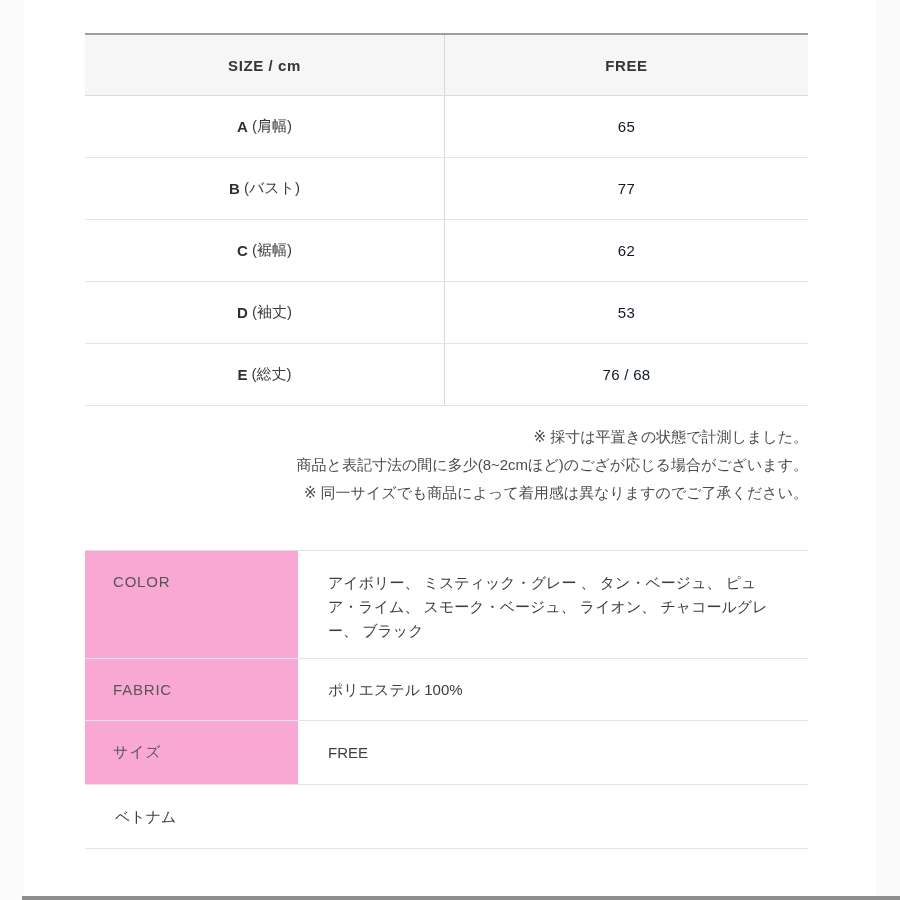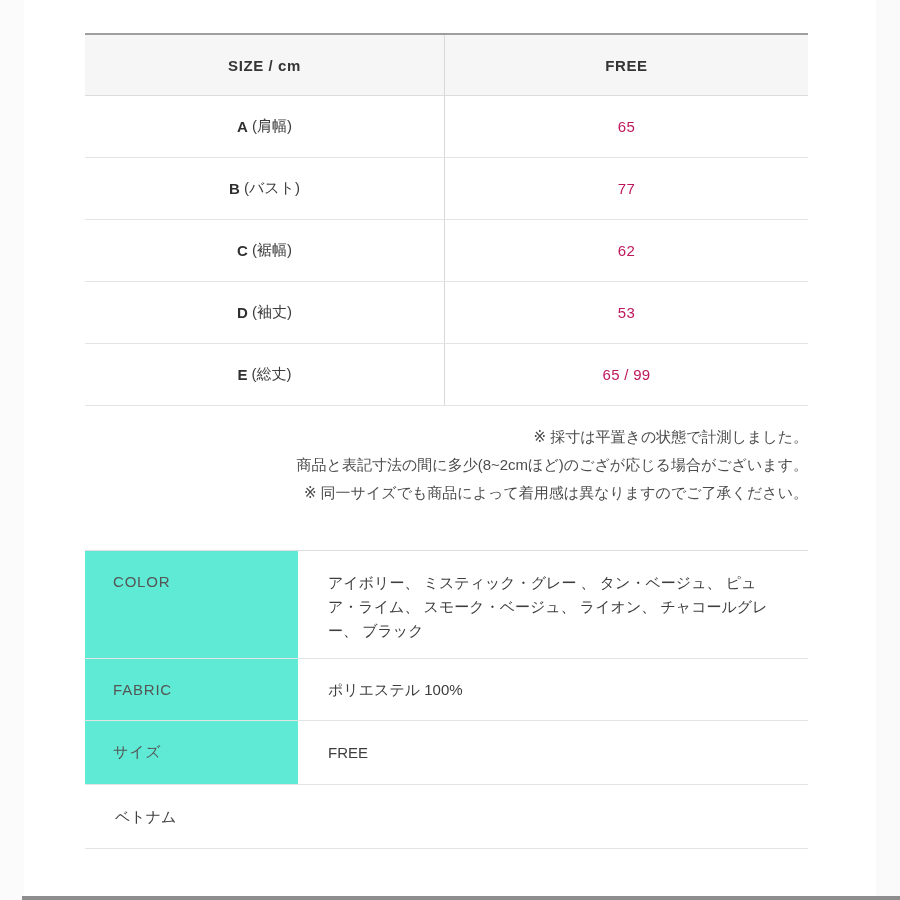--- a/index.html
+++ b/index.html
@@ -25,36 +25,36 @@
   .srow.sbody{height:61px;background:#ffffff;}
   .scell{
     display:flex;align-items:center;justify-content:center;
     font-size:15px;box-sizing:border-box;
   }
   .scell.cleft{width:360px;border-right:1px solid #d8d8d8;}
   .scell.cright{width:363px;}
   .shead .scell{font-weight:700;letter-spacing:.6px;color:#353535;}
   .rowlabel .ltr{font-weight:700;color:#303030;}
   .rowlabel .rest{margin-left:4px;color:#3d3d3d;}
-  .val{color:#be185d;letter-spacing:.3px;}
+  .val{color:#0f172a;letter-spacing:.3px;}
 
   
   .notes{
     position:absolute;left:85px;top:423px;width:723px;
     text-align:right;font-size:15px;line-height:28px;color:#4c4c4c;
   }
 
   
   .dtable{
     position:absolute;left:85px;top:550px;width:723px;
     border-top:1px solid #dedede;box-sizing:border-box;
   }
   .drow{display:flex;border-bottom:1px solid #e4e4e4;align-items:center;}
   .drow .dlabel{
-    width:213px;align-self:stretch;background:#5eead4;
+    width:213px;align-self:stretch;background:#f9a8d4;
     box-sizing:border-box;padding-left:28px;
     display:flex;align-items:center;
     font-size:15px;color:#555555;letter-spacing:.8px;
   }
   .drow .dvalue{
     flex:1;box-sizing:border-box;padding:0 30px;
     font-size:15px;line-height:24px;color:#3d3d3d;
   }
   .drow.r-color{height:107px;align-items:flex-start;}
   .drow.r-color .dlabel{align-items:flex-start;padding-top:22px;}
@@ -105,21 +105,21 @@
       <span class="rest">(袖丈)</span>
     </div>
     <div class="scell cright val">53</div>
   </div>
 
   <div class="srow sbody">
     <div class="scell cleft rowlabel">
       <span class="ltr">E</span>
       <span class="rest">(総丈)</span>
     </div>
-    <div class="scell cright val">65 / 99</div>
+    <div class="scell cright val">76 / 68</div>
   </div>
 </div>
 
 <div class="notes">
   <div>※ 採寸は平置きの状態で計測しました。</div>
   <div>商品と表記寸法の間に多少(8~2cmほど)のござが応じる場合がございます。</div>
   <div>※ 同一サイズでも商品によって着用感は異なりますのでご了承ください。</div>
 </div>
 
 <div class="dtable">

